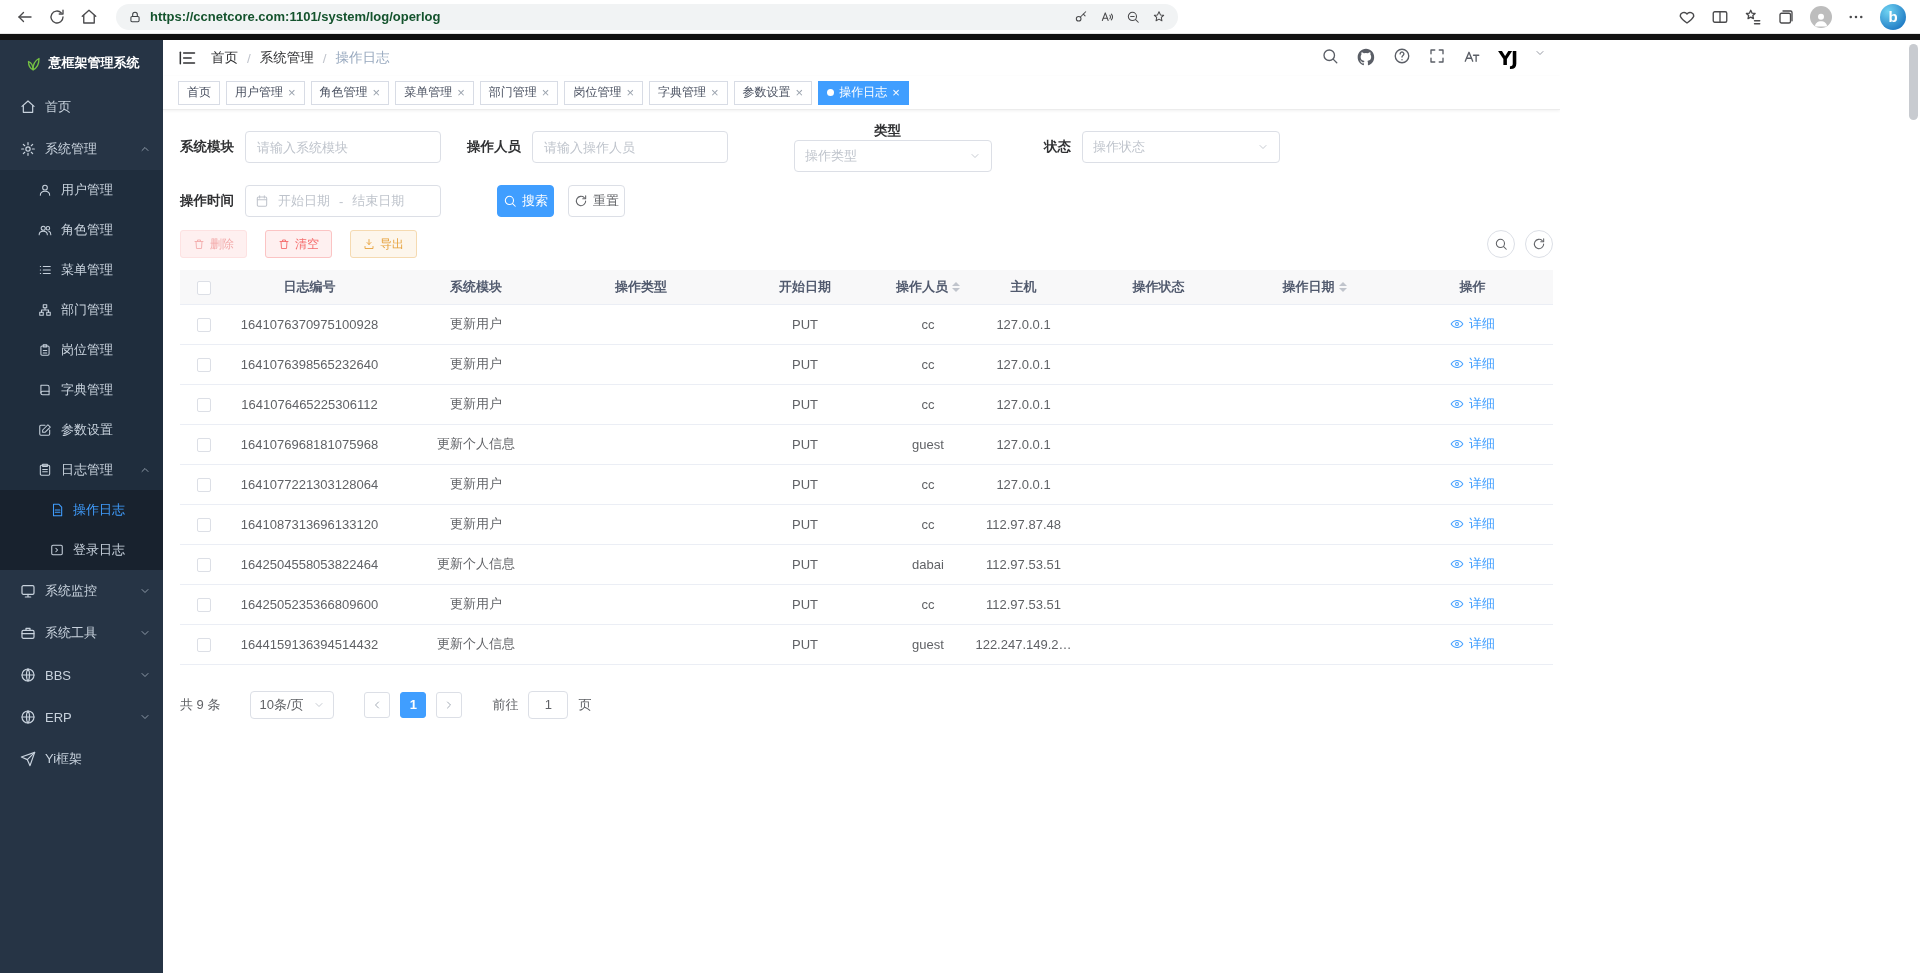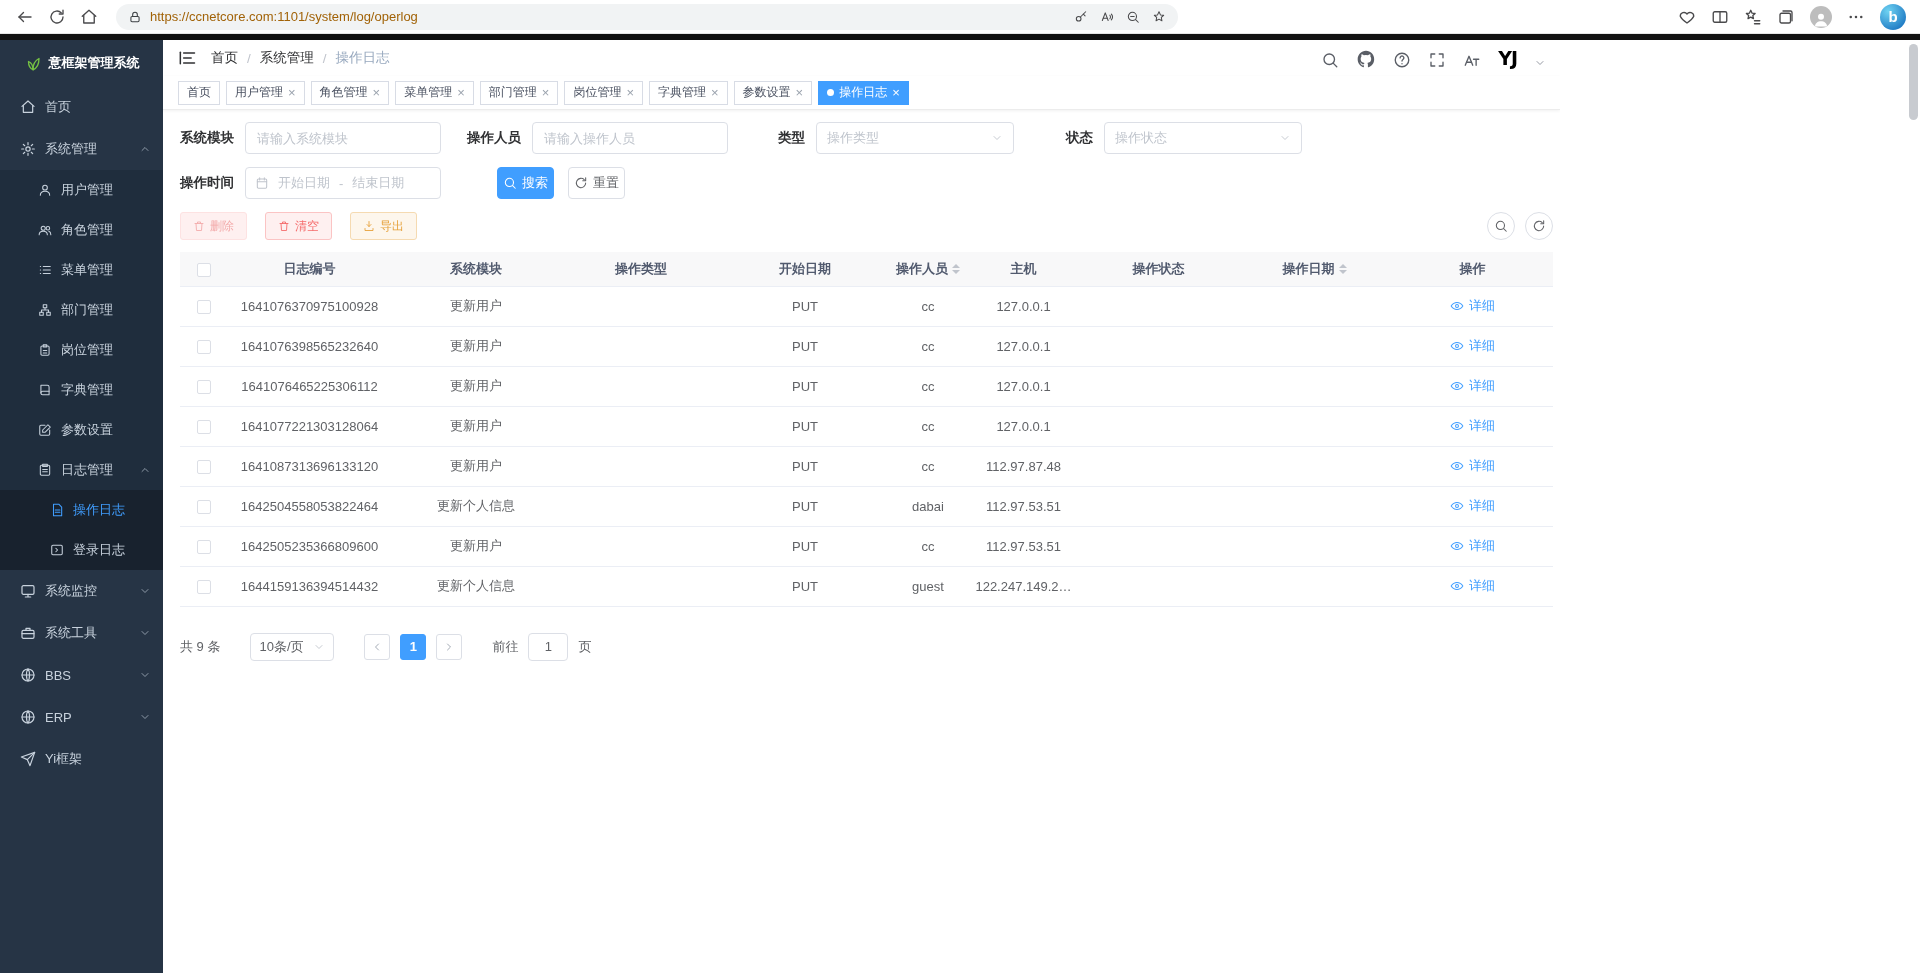--- a/index.html
+++ b/index.html
@@ -12,21 +12,21 @@
   svg.icf { fill:currentColor; stroke:none; width:16px; height:16px; flex:none; }
   .s12 { width:12px !important; height:12px !important; }
   .s14 { width:14px !important; height:14px !important; }
   .s18 { width:18px !important; height:18px !important; }
   .s20 { width:20px !important; height:20px !important; }
 
   
   .chrome { height:34px; display:flex; align-items:center; background:#fff; padding:0 10px; gap:2px; border-bottom:1px solid #e6e6e6; }
   .nav-btn { width:30px; height:28px; border-radius:4px; display:flex; align-items:center; justify-content:center; color:#4a4a4c; cursor:pointer; }
   .addr { width:1062px; height:26px; margin-left:10px; background:#f1f3f4; border-radius:13px; display:flex; align-items:center; gap:8px; padding:0 12px; color:#3c4043; }
-  .addr .url { font-size:13px; color:#a16207; }
+  .addr .url { font-size:13px; color:#14532d;font-weight:bold; }
   .addr-right { margin-left:auto; display:flex; align-items:center; gap:12px; color:#4a4a4c; }
   .chrome-right { margin-left:auto; display:flex; align-items:center; gap:15px; color:#4a4a4c; padding-right:4px; }
   .avatar-circle { width:22px; height:22px; border-radius:50%; background:#bdbdbd; color:#fff; display:flex; align-items:flex-end; justify-content:center; overflow:hidden; }
   .bing { width:26px; height:26px; border-radius:50%; background:radial-gradient(circle at 32% 28%, #6fd3f2, #0b63b8); color:#fff; font-weight:bold; font-size:15px; display:flex; align-items:center; justify-content:center; cursor:pointer; }
   .strip { height:6px; background:#121212; }
 
   
   .app { display:flex; height:933px; }
   .sidebar { width:163px; flex:none; background:#263445; color:#c8d2dd; overflow:hidden; }
   .logo { height:46px; display:flex; align-items:center; justify-content:center; gap:7px; color:#fff; font-weight:bold; font-size:13px; }
@@ -39,21 +39,21 @@
   .mi.active { color:#409EFF; }
   .main { width:1397px; flex:none; display:flex; flex-direction:column; background:#fff; }
   .void { flex:1; background:#fff; }
 
   
   .hdr { height:36px; display:flex; align-items:center; padding:0 14px; }
   .hamburger { color:#303133; cursor:pointer; display:flex; }
   .crumb { display:flex; align-items:center; gap:9px; margin-left:14px; font-size:13.5px; color:#303133; }
   .crumb .sep { color:#c0c4cc; }
   .crumb .cur { color:#97a8be; }
-  .hdr-icons { margin-left:auto; display:flex; align-items:flex-end; gap:17px; color:#5a5e66; }
+  .hdr-icons { margin-left:auto; display:flex; align-items:flex-start; gap:17px; color:#5a5e66; }
   .hdr-icons > * { cursor:pointer; }
   .yj { font-weight:800; font-size:19px; color:#000; letter-spacing:-1px; font-family:"DejaVu Sans",sans-serif; }
   .tiny-caret { color:#8a8f99; }
 
   
   .tabs { height:34px; display:flex; align-items:center; gap:6px; padding:0 15px; border-bottom:1px solid #ececec; box-shadow:0 1px 3px rgba(0,0,0,.06); }
   .tag { height:24px; padding:0 8px; border:1px solid #d8dce5; background:#fff; color:#495060; font-size:12px; display:flex; align-items:center; gap:5px; cursor:pointer; white-space:nowrap; }
   .tag .x { color:#9aa2ad; font-size:13px; line-height:1; cursor:pointer; }
   .tag.active { background:#409EFF; border-color:#409EFF; color:#fff; }
   .tag.active .dot { width:7px; height:7px; border-radius:50%; background:#fff; }
@@ -440,21 +440,21 @@
 
       <div class="frow">
         <div class="fgroup">
           <span class="flabel">系统模块</span>
           <input class="finput" placeholder="请输入系统模块" style="">
         </div>
         <div class="fgroup">
           <span class="flabel">操作人员</span>
           <input class="finput" placeholder="请输入操作人员" style="">
         </div>
-        <div class="fgroup" style="margin-left:24px;">
+        <div class="fgroup" style="margin-left:40px;flex-direction:column;">
           <span class="flabel">类型</span>
           <div class="fselect">
             <span>操作类型</span>
             <svg class="ic s12 chev" viewBox="0 0 24 24">
                 <path d="M6 9l6 6 6-6"></path>
               </svg>
           </div>
         </div>
         <div class="fgroup" style="margin-left:26px;">
           <span class="flabel">状态</span>
@@ -629,20 +629,40 @@
                 <a class="detail">
                   <svg class="ic s14" viewBox="0 0 24 24">
                     <path d="M2 12s4-6 10-6 10 6 10 6-4 6-10 6S2 12 2 12z"></path>
                     <circle cx="12" cy="12" r="2.5"></circle>
                   </svg>
                   <span>详细</span>
                 </a>
               </td>
             </tr>
 
+            <tr>
+              <td><span class="cb"></span></td>
+              <td>1641076968181075968</td>
+              <td>更新个人信息</td>
+              <td></td>
+              <td>PUT</td>
+              <td>guest</td>
+              <td>127.0.0.1</td>
+              <td></td>
+              <td></td>
+              <td>
+                <a class="detail">
+                  <svg class="ic s14" viewBox="0 0 24 24">
+                    <path d="M2 12s4-6 10-6 10 6 10 6-4 6-10 6S2 12 2 12z"></path>
+                    <circle cx="12" cy="12" r="2.5"></circle>
+                  </svg>
+                  <span>详细</span>
+                </a>
+              </td>
+            </tr>
 
             <tr>
               <td><span class="cb"></span></td>
               <td>1641077221303128064</td>
               <td>更新用户</td>
               <td></td>
               <td>PUT</td>
               <td>cc</td>
               <td>127.0.0.1</td>
               <td></td>

